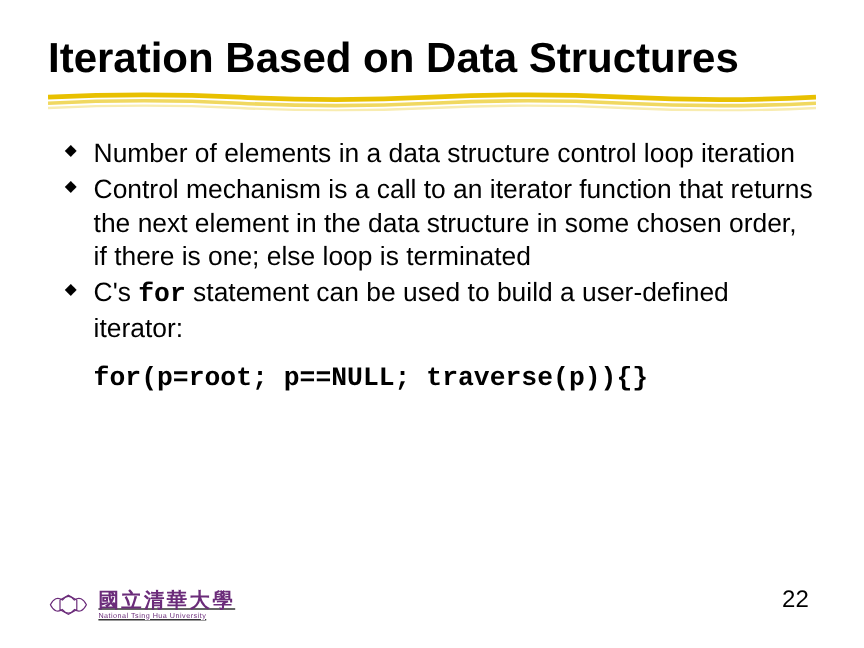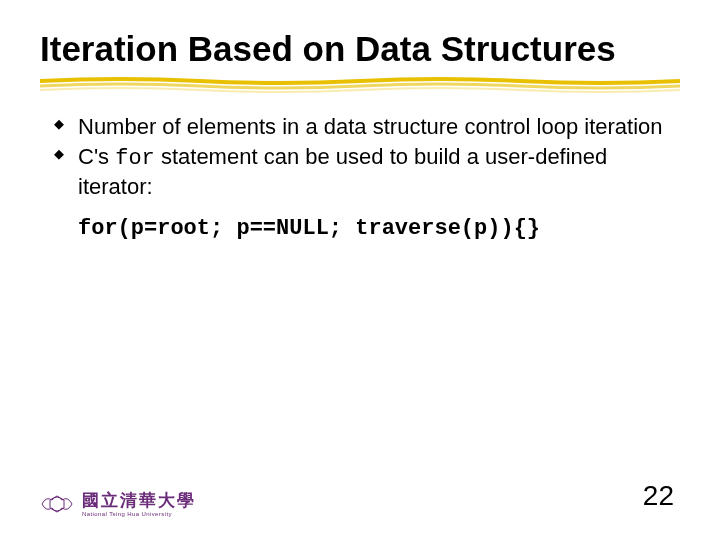--- a/index.html
+++ b/index.html
@@ -31,58 +31,62 @@
     margin-bottom: 2px;
   }
   .bullets li::before {
     content: "◆";
     position: absolute;
     left: -4px;
     top: 3px;
     font-size: 13px;
     color: #000;
   }
-  .mono { font-family: "Courier New", Courier, monospace; font-weight: normal; }
+  .mono { font-family: "Courier New", Courier, monospace; font-weight: bold; }
   .code-line { font-family: "Courier New", Courier, monospace; font-weight: bold; display: block; margin-top: 14px; }
   .footer-logo {
     position: absolute;
     left: 40px;
     bottom: 22px;
     display: flex;
     align-items: center;
     gap: 8px;
+    text-decoration: underline;
   }
   .footer-logo svg { flex-shrink: 0; }
   .logo-text { display: flex; flex-direction: column; line-height: 1; }
   .logo-zh { font-family: "Microsoft JhengHei", "PMingLiU", serif; font-size: 17px; font-weight: bold; color: #6b2c7a; letter-spacing: 2px; }
   .logo-en { font-size: 6px; color: #6b2c7a; letter-spacing: 0.4px; margin-top: 2px; }
   .page-num {
     position: absolute;
     right: 46px;
     bottom: 28px;
-    font-size: 28px;
+    font-size: 20px;
     color: #000;
   }
 </style>
 </head>
 <body>
 
 <div class="slide">
 
   <div class="title">Iteration Based on Data Structures</div>
 
   <svg class="underline" viewBox="0 0 640 18" preserveAspectRatio="none">
     <path d="M0 6 Q 80 2 160 6 T 320 6 T 480 6 T 640 6" stroke="#e8c000" stroke-width="4" fill="none"></path>
     <path d="M0 11 Q 80 7 160 11 T 320 11 T 480 11 T 640 11" stroke="#f0d860" stroke-width="3" fill="none"></path>
     <path d="M0 15 Q 80 11 160 15 T 320 15 T 480 15 T 640 15" stroke="#f8ecb0" stroke-width="2" fill="none"></path>
   </svg>
 
   <ul class="bullets">
     <li>
       <span>Number of elements in a data structure control loop iteration</span>
+    </li>
+    <li>
+      <span>Control mechanism is a call to an iterator function that returns the next element in the data structure in some chosen order, if there is one; else loop is terminated</span>
     </li>
     <li>
       <span>C's </span><span class="mono">for</span><span> statement can be used to build a user-defined iterator:</span>
       <span class="code-line">for(p=root; p==NULL; traverse(p)){}</span>
     </li>
   </ul>
 
   <div class="footer-logo">
     <svg width="34" height="28" viewBox="0 0 34 28">
       <path d="M2 14 Q6 6 12 10 Q17 4 22 10 Q28 6 32 14 Q28 22 22 18 Q17 24 12 18 Q6 22 2 14 Z" fill="none" stroke="#6b2c7a" stroke-width="1"></path>

